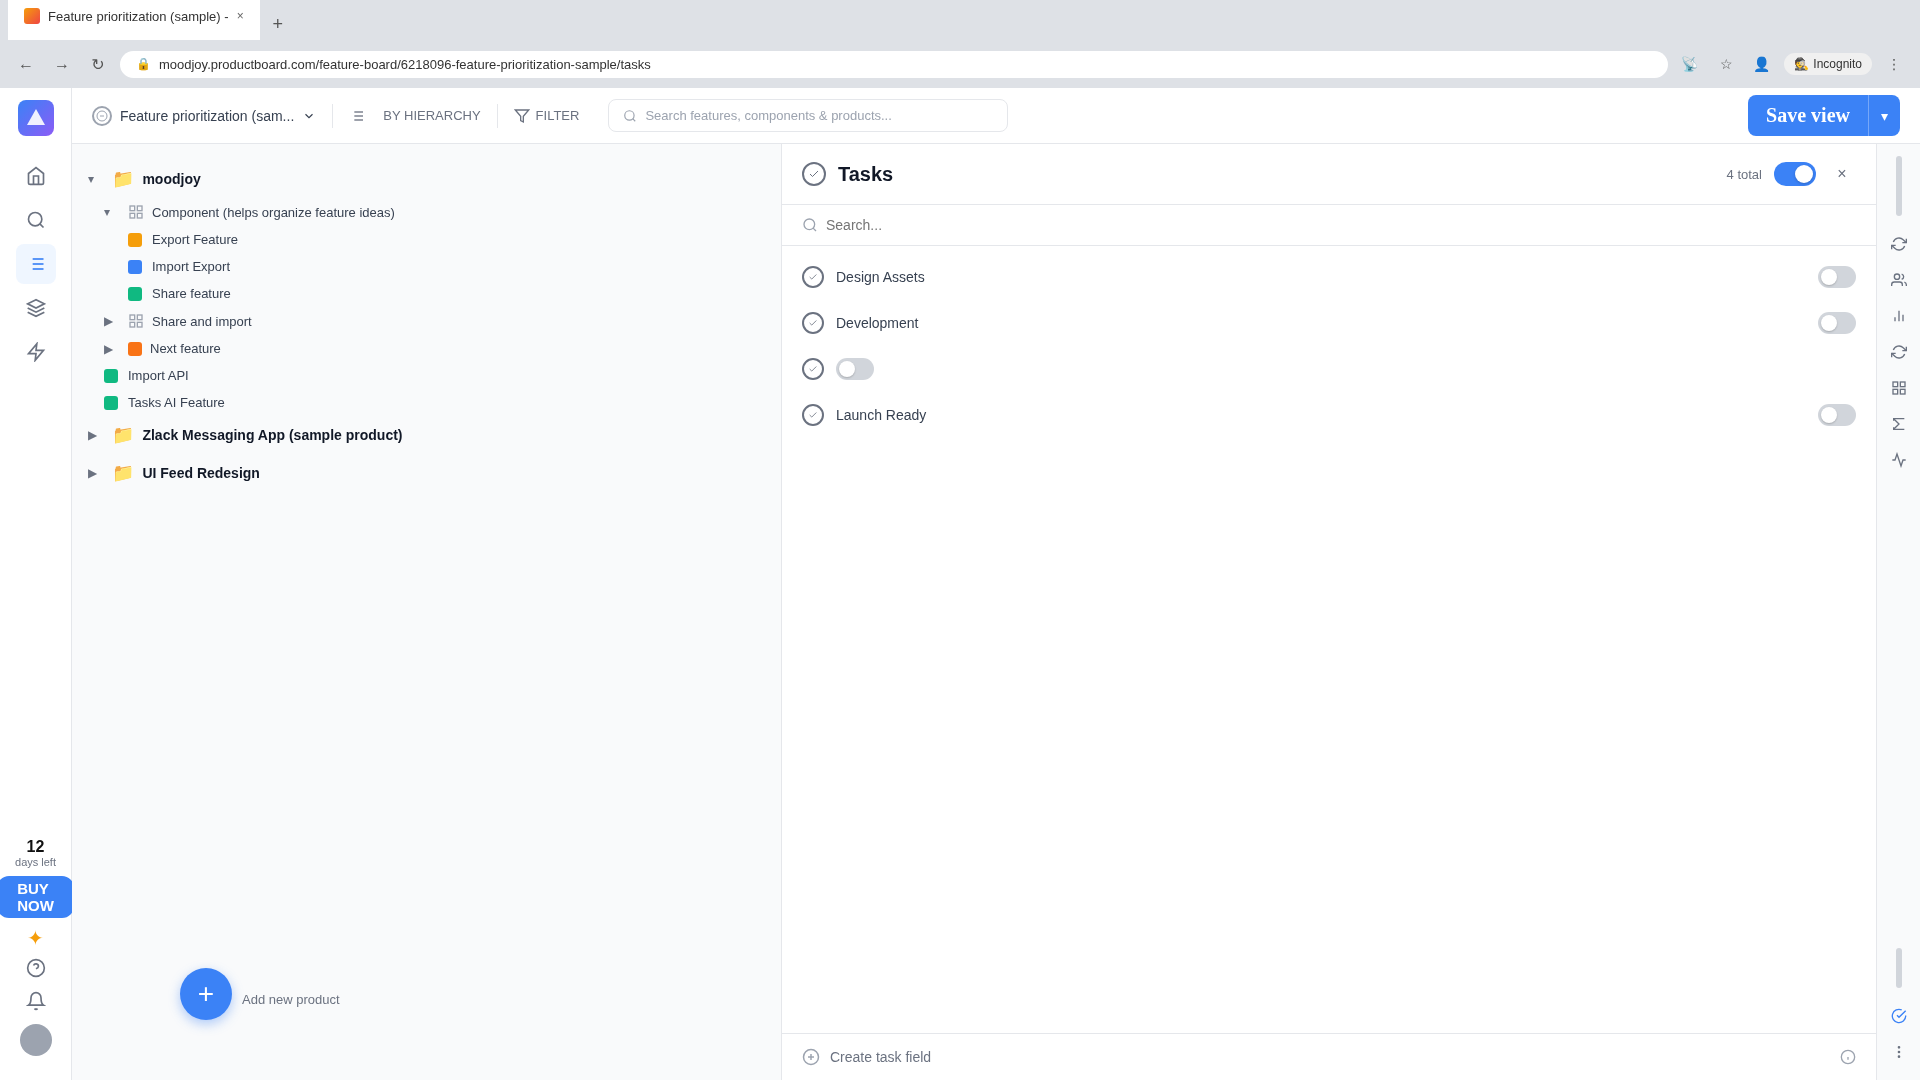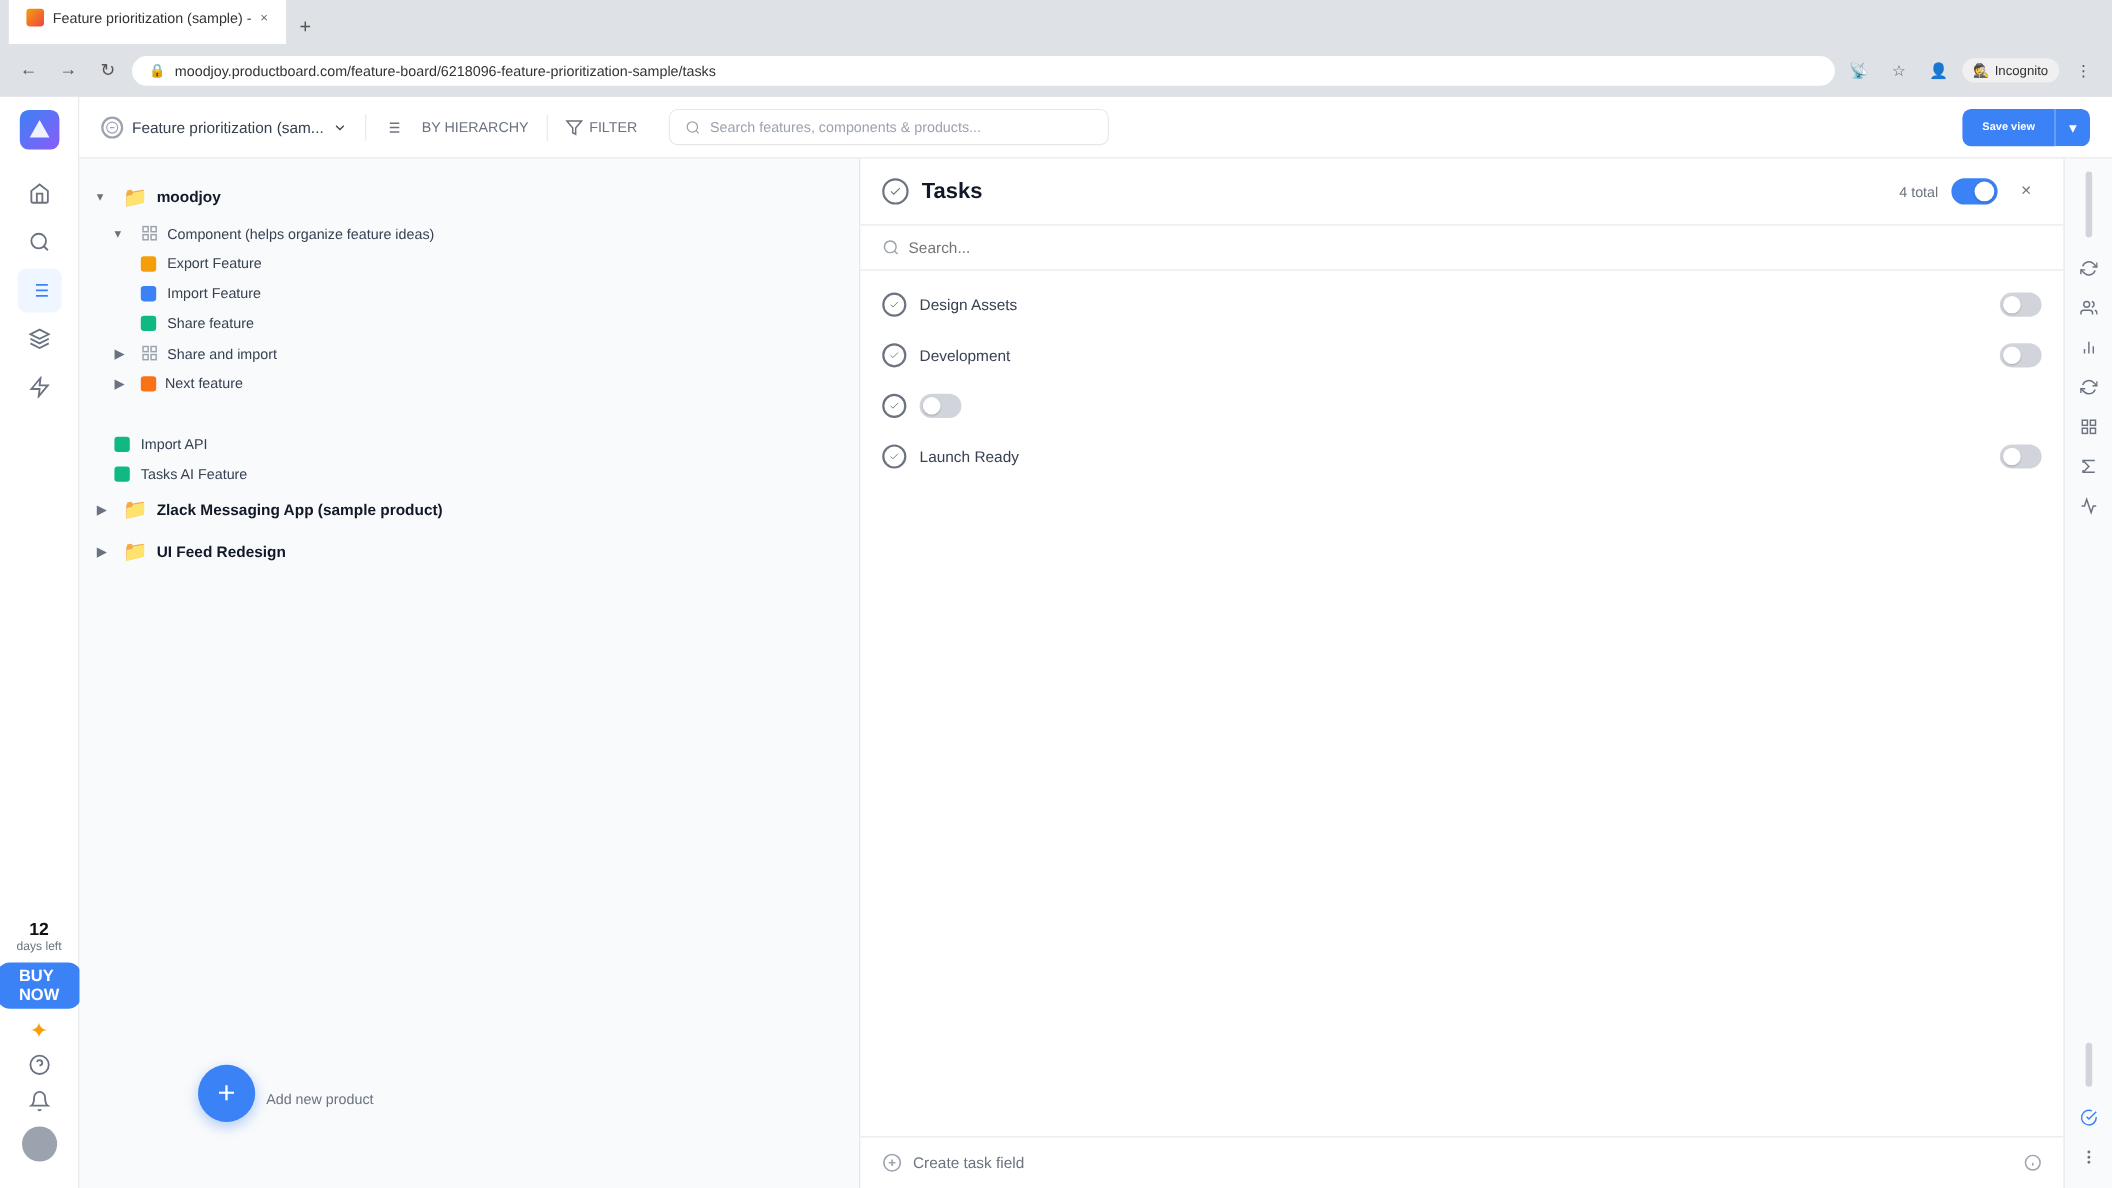--- a/index.html
+++ b/index.html
@@ -245,21 +245,21 @@
         <span>FILTER</span>
       </div>
       <div class="toolbar-search">
         <svg width="14" height="14" viewBox="0 0 24 24" fill="none" stroke="#9ca3af" stroke-width="2">
             <circle cx="11" cy="11" r="8"></circle>
             <line x1="21" y1="21" x2="16.65" y2="16.65"></line>
           </svg>
         <span style="color:#9ca3af;">Search features, components &amp; products...</span>
       </div>
       <div style="display:flex; margin-left:auto;">
-        <button style="background:#3b82f6;color:white;border:none;border-radius:8px 0 0 8px;padding:9px 18px;font-size:10px;font-weight:600;cursor:pointer;">Save view</button>
+        <button style="background:#3b82f6;color:white;border:none;border-radius:8px 0 0 8px;padding:9px 18px;font-size:20px;font-weight:600;cursor:pointer;font-family:Liberation Serif, serif;">Save view</button>
         <button style="background:#3b82f6;color:white;border:none;border-left:1px solid rgba(255,255,255,0.3);border-radius:0 8px 8px 0;padding:9px 12px;font-size:14px;cursor:pointer;">▾</button>
       </div>
     </div>
 
     <div class="content-area">
 
       <div class="feature-list feature-list-wrapper">
 
         <div class="section-row">
           <span class="chevron">▾</span>
@@ -277,21 +277,21 @@
             </svg>
           <span class="component-title">Component (helps organize feature ideas)</span>
         </div>
 
         <div class="feature-row">
           <div class="feature-dot yellow"></div>
           <span class="feature-name">Export Feature</span>
         </div>
         <div class="feature-row">
           <div class="feature-dot blue"></div>
-          <span class="feature-name">Import Feature</span>
+          <span class="feature-name">Import Export</span>
         </div>
         <div class="feature-row">
           <div class="feature-dot teal"></div>
           <span class="feature-name">Share feature</span>
         </div>
 
         <div class="component-row">
           <span class="chevron">▶</span>
           <svg width="16" height="16" viewBox="0 0 24 24" fill="none" stroke="#9ca3af" stroke-width="2">
               <rect x="3" y="3" width="7" height="7"></rect>
@@ -301,21 +301,21 @@
             </svg>
           <span class="component-title">Share and import</span>
         </div>
 
         <div class="component-row">
           <span class="chevron">▶</span>
           <div style="width:14px;height:14px;border-radius:3px;background:#f97316;flex-shrink:0;"></div>
           <span class="component-title">Next feature</span>
         </div>
 
-        <div class="feature-row" style="padding-left: 32px; margin-top: 28px;">
+        <div class="feature-row" style="padding-left: 32px;">
           <div class="feature-dot teal"></div>
           <span class="feature-name">Import API</span>
         </div>
 
         <div class="feature-row" style="padding-left: 32px;">
           <div class="feature-dot teal"></div>
           <span class="feature-name">Tasks AI Feature</span>
         </div>
 
         <div class="section-row">

